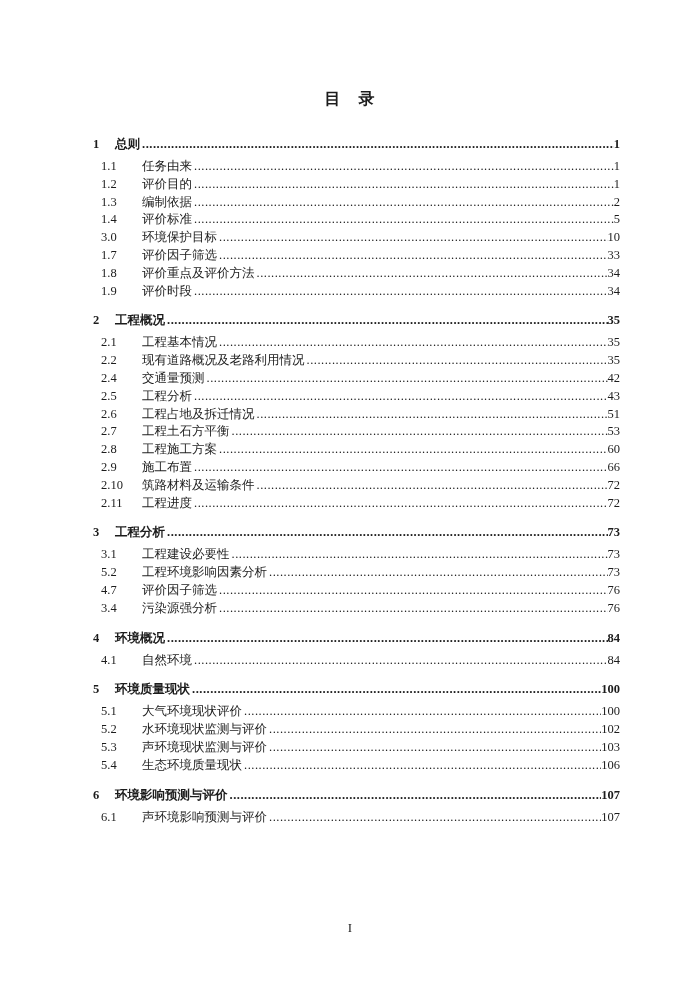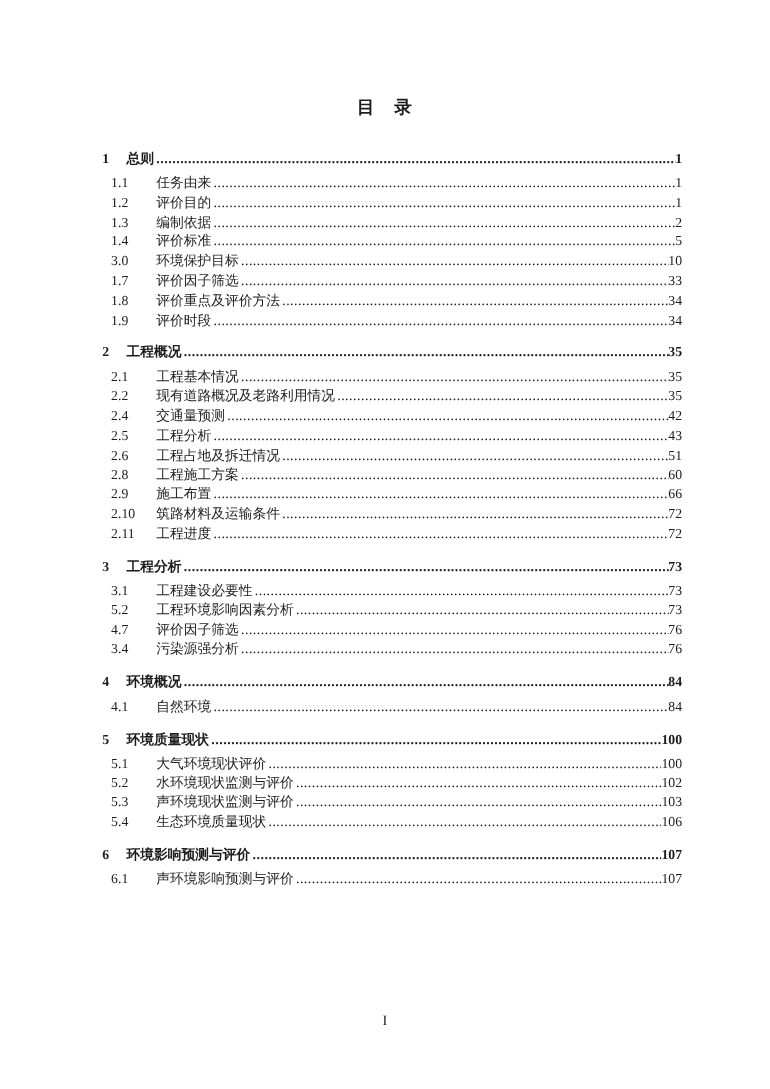--- a/index.html
+++ b/index.html
@@ -176,20 +176,26 @@
       <span class="toc-leader"></span>
       <span class="toc-page">43</span>
     </div>
       <div class="toc-row l2">
       <span class="toc-num">2.6</span>
       <span class="toc-title">工程占地及拆迁情况</span>
       <span class="toc-leader"></span>
       <span class="toc-page">51</span>
     </div>
       <div class="toc-row l2">
+      <span class="toc-num">2.7</span>
+      <span class="toc-title">工程土石方平衡</span>
+      <span class="toc-leader"></span>
+      <span class="toc-page">53</span>
+    </div>
+      <div class="toc-row l2">
       <span class="toc-num">2.8</span>
       <span class="toc-title">工程施工方案</span>
       <span class="toc-leader"></span>
       <span class="toc-page">60</span>
     </div>
       <div class="toc-row l2">
       <span class="toc-num">2.9</span>
       <span class="toc-title">施工布置</span>
       <span class="toc-leader"></span>
       <span class="toc-page">66</span>

